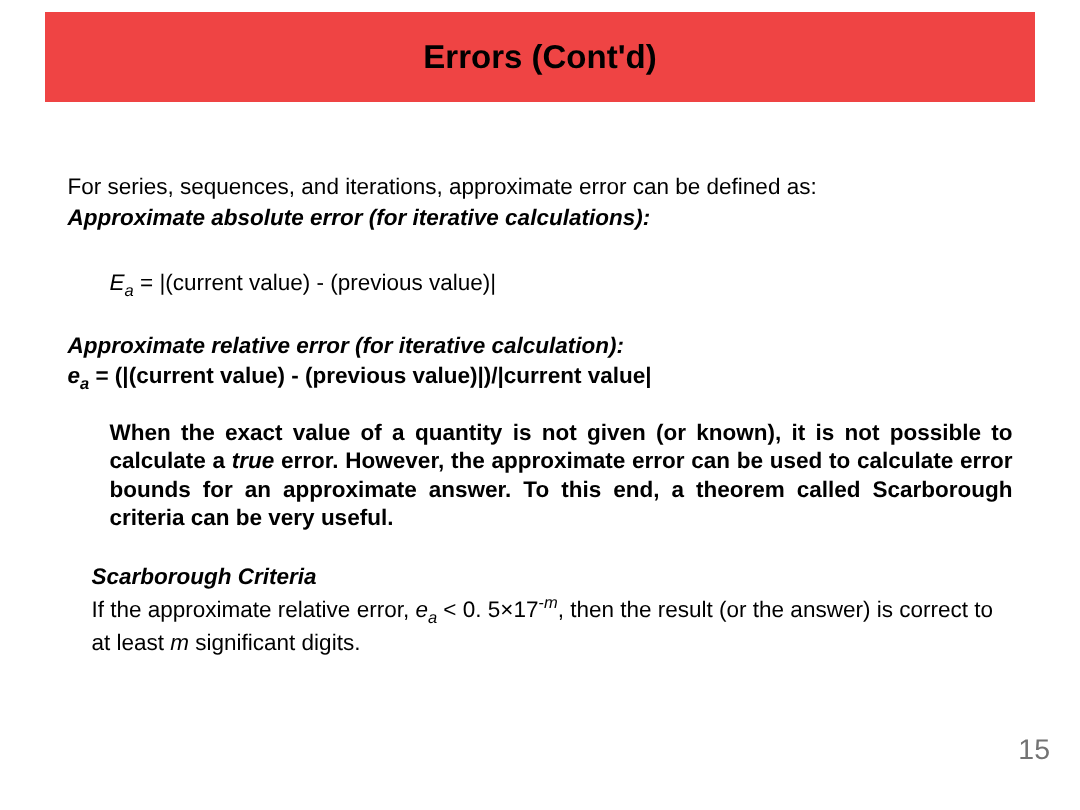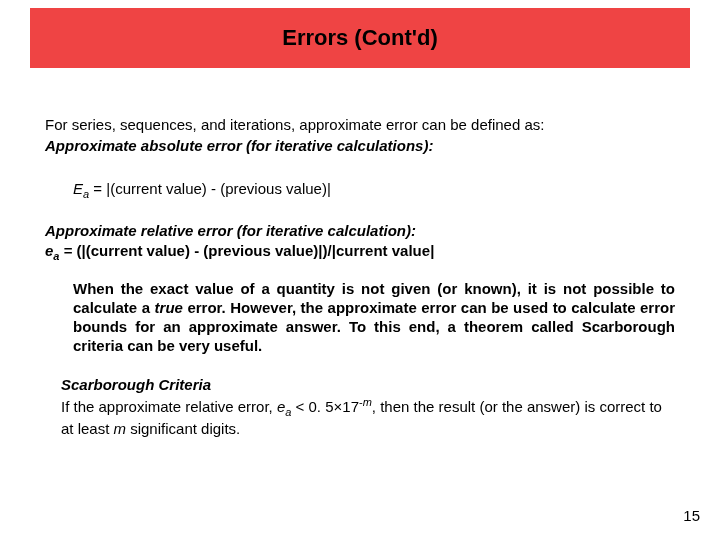--- a/index.html
+++ b/index.html
@@ -80,23 +80,23 @@
   .criteria .head {
     font-weight: bold;
     font-style: italic;
   }
   .criteria .sym { font-style: italic; }
   .criteria .sub { font-style: italic; font-size: 11px; vertical-align: sub; }
   .criteria .supm { font-size: 11px; vertical-align: super; }
   .page-num {
     position: absolute;
     right: 20px;
-    bottom: 16px;
-    font-size: 15px;
-    color: #000000;
+    bottom: 28px;
+    font-size: 19px;
+    color: #737373;
   }
   .abs { font-family: Arial, sans-serif; }
 </style>
 </head>
 <body>
 
 <div class="slide">
 
   <div class="title-bar">
     <h1>Errors (Cont'd)</h1>

